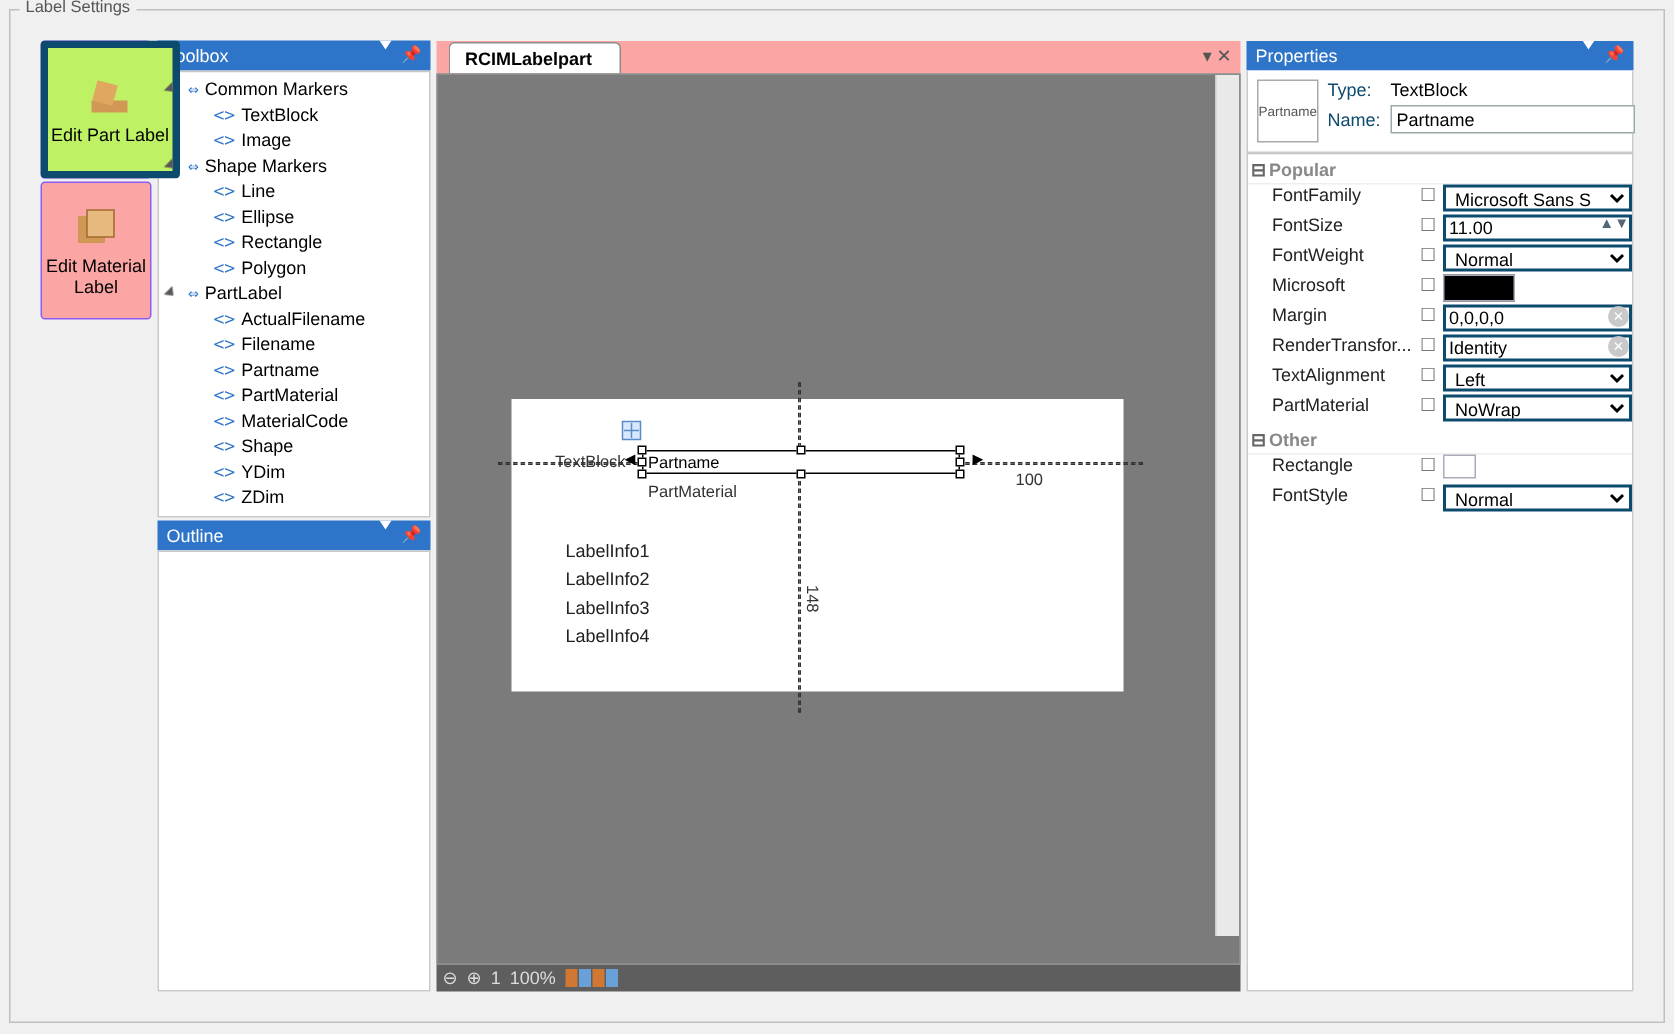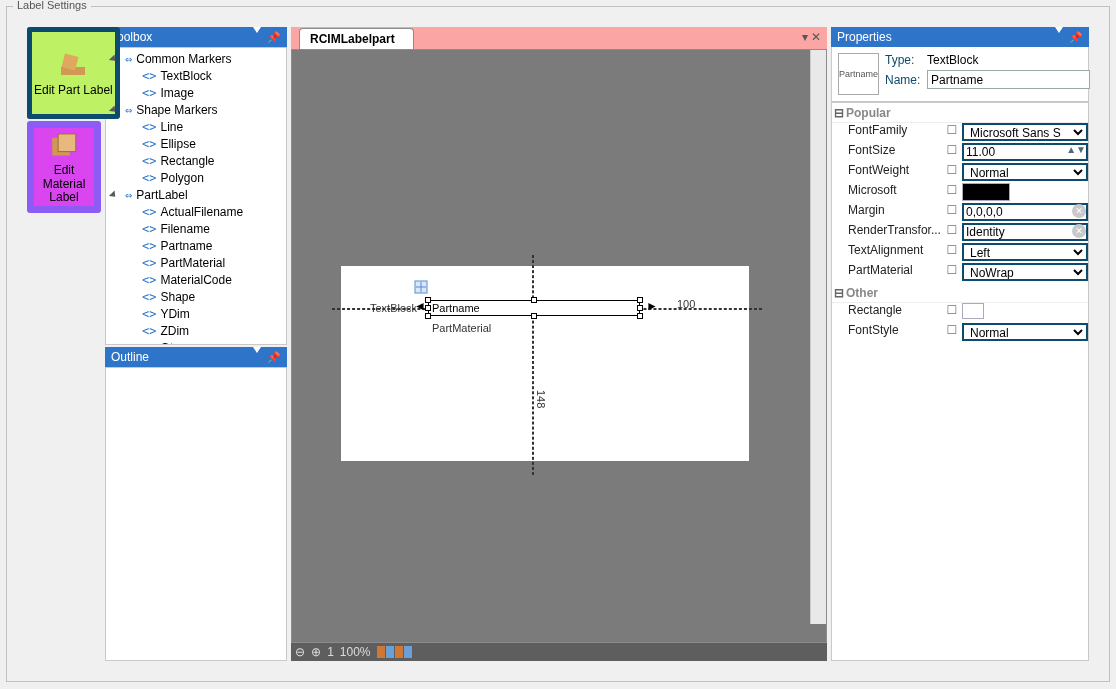--- a/index.html
+++ b/index.html
@@ -1,21 +1,21 @@
 <!DOCTYPE html>
 <html><head>
 <meta charset="utf-8">
 <style>
   *{box-sizing:border-box;font-family:'Segoe UI',Tahoma,Arial,sans-serif;font-size:12px}
   body{margin:0;background:#f0f0f0;width:1116px;height:689px;overflow:hidden;padding:6px}
   .fieldset{border:1px solid #c0c0c0;padding:20px;background:#f0f0f0;height:676px;position:relative}
   .legend{position:absolute;top:-8px;left:6px;background:#f0f0f0;padding:0 4px;font-size:11px;color:#555}
   .cols{display:flex;height:100%;gap:4px}
   .leftbar{width:74px;display:flex;flex-direction:column;gap:2px}
-  .lbtn{height:92px;border:7px solid #8b5cf6;border-radius:3px;background:#d946ef;display:flex;flex-direction:column;align-items:center;justify-content:center;text-align:center;cursor:pointer;gap:3px;padding:2px;font-size:11px;line-height:1.1}
+  .lbtn{height:92px;border:1px solid #8b5cf6;border-radius:3px;background:#fca5a5;display:flex;flex-direction:column;align-items:center;justify-content:center;text-align:center;cursor:pointer;gap:3px;padding:2px;font-size:11px;line-height:1.1}
   .lbtn.sel{background:#bef264;border:5px solid #0c4a6e}
   .icon{width:32px;height:32px;border-radius:3px}
   .midcol1{width:182px;display:flex;flex-direction:column}
   .panelhead{background:#2e75c9;color:#fff;height:20px;line-height:20px;padding:0 6px;display:flex;align-items:center;justify-content:space-between}
   .panelhead .wt{display:flex;gap:6px}
   .tri{width:0;height:0;border-left:4px solid transparent;border-right:4px solid transparent;border-top:6px solid #fff}
   .pin{font-size:11px}
   .tree{flex:1;background:#fff;border:1px solid #c9c9c9;overflow-y:auto;overflow-x:auto;padding:2px 0}
   .tn{display:flex;align-items:center;padding:0 4px;height:17px;white-space:nowrap;cursor:pointer}
   .tog{width:10px;height:10px;margin-right:3px;display:inline-flex;align-items:center;justify-content:center}
@@ -196,39 +196,45 @@
         <div class="tabclose">
           <span>▾</span>
           <span>✕</span>
         </div>
       </div>
       <div class="designer">
         <div class="vscroll"></div>
         <div class="canvas"></div>
         <div class="ruler hrule"></div>
         <div class="ruler vrule"></div>
-        <span class="dtext" style="left:385px;top:248px">100</span>
+        <span class="dtext" style="left:385px;top:264px">100</span>
         <span class="dtext" style="left:243px;top:340px;writing-mode:vertical-lr">148</span>
         <span class="dtext" style="left:78px;top:252px">TextBlock</span>
 
         <div class="sel selbox">
           <span style="padding-left:3px;font-size:11px">Partname</span>
           <div class="handle" style="left:-4px;top:-4px"></div><div class="handle" style="right:-4px;top:-4px"></div>
           <div class="handle" style="left:-4px;bottom:-4px"></div><div class="handle" style="right:-4px;bottom:-4px"></div>
           <div class="handle" style="left:50%;top:-4px;margin-left:-3px"></div><div class="handle" style="left:50%;bottom:-4px;margin-left:-3px"></div>
           <div class="handle" style="top:50%;left:-4px;margin-top:-3px"></div><div class="handle" style="top:50%;right:-4px;margin-top:-3px"></div>
         </div>
         <span class="arrow" style="left:122px;top:249px">◄</span>
         <span class="arrow" style="left:354px;top:249px">►</span>
         <svg style="position:absolute;left:120px;top:228px" width="18" height="18">
             <rect x="3" y="3" width="12" height="12" fill="#d8e8ff" stroke="#5b8bc9"></rect>
             <path d="M9 4v10M4 9h10" stroke="#5b8bc9"></path>
           </svg>
 
         <span class="dtext" style="left:140px;top:272px">PartMaterial</span>
+        <div class="infolist">
+          <div>LabelInfo1</div>
+          <div>LabelInfo2</div>
+          <div>LabelInfo3</div>
+          <div>LabelInfo4</div>
+        </div>
       </div>
       <div class="statusbar">
         <span>⊖</span>
         <span>⊕</span>
         <span>1</span>
         <span>100%</span>
         <span style="display:flex;gap:1px">
           <span style="width:8px;height:12px;background:#d07733"></span>
           <span style="width:8px;height:12px;background:#6aa0d8"></span>
           <span style="width:8px;height:12px;background:#d07733"></span>

